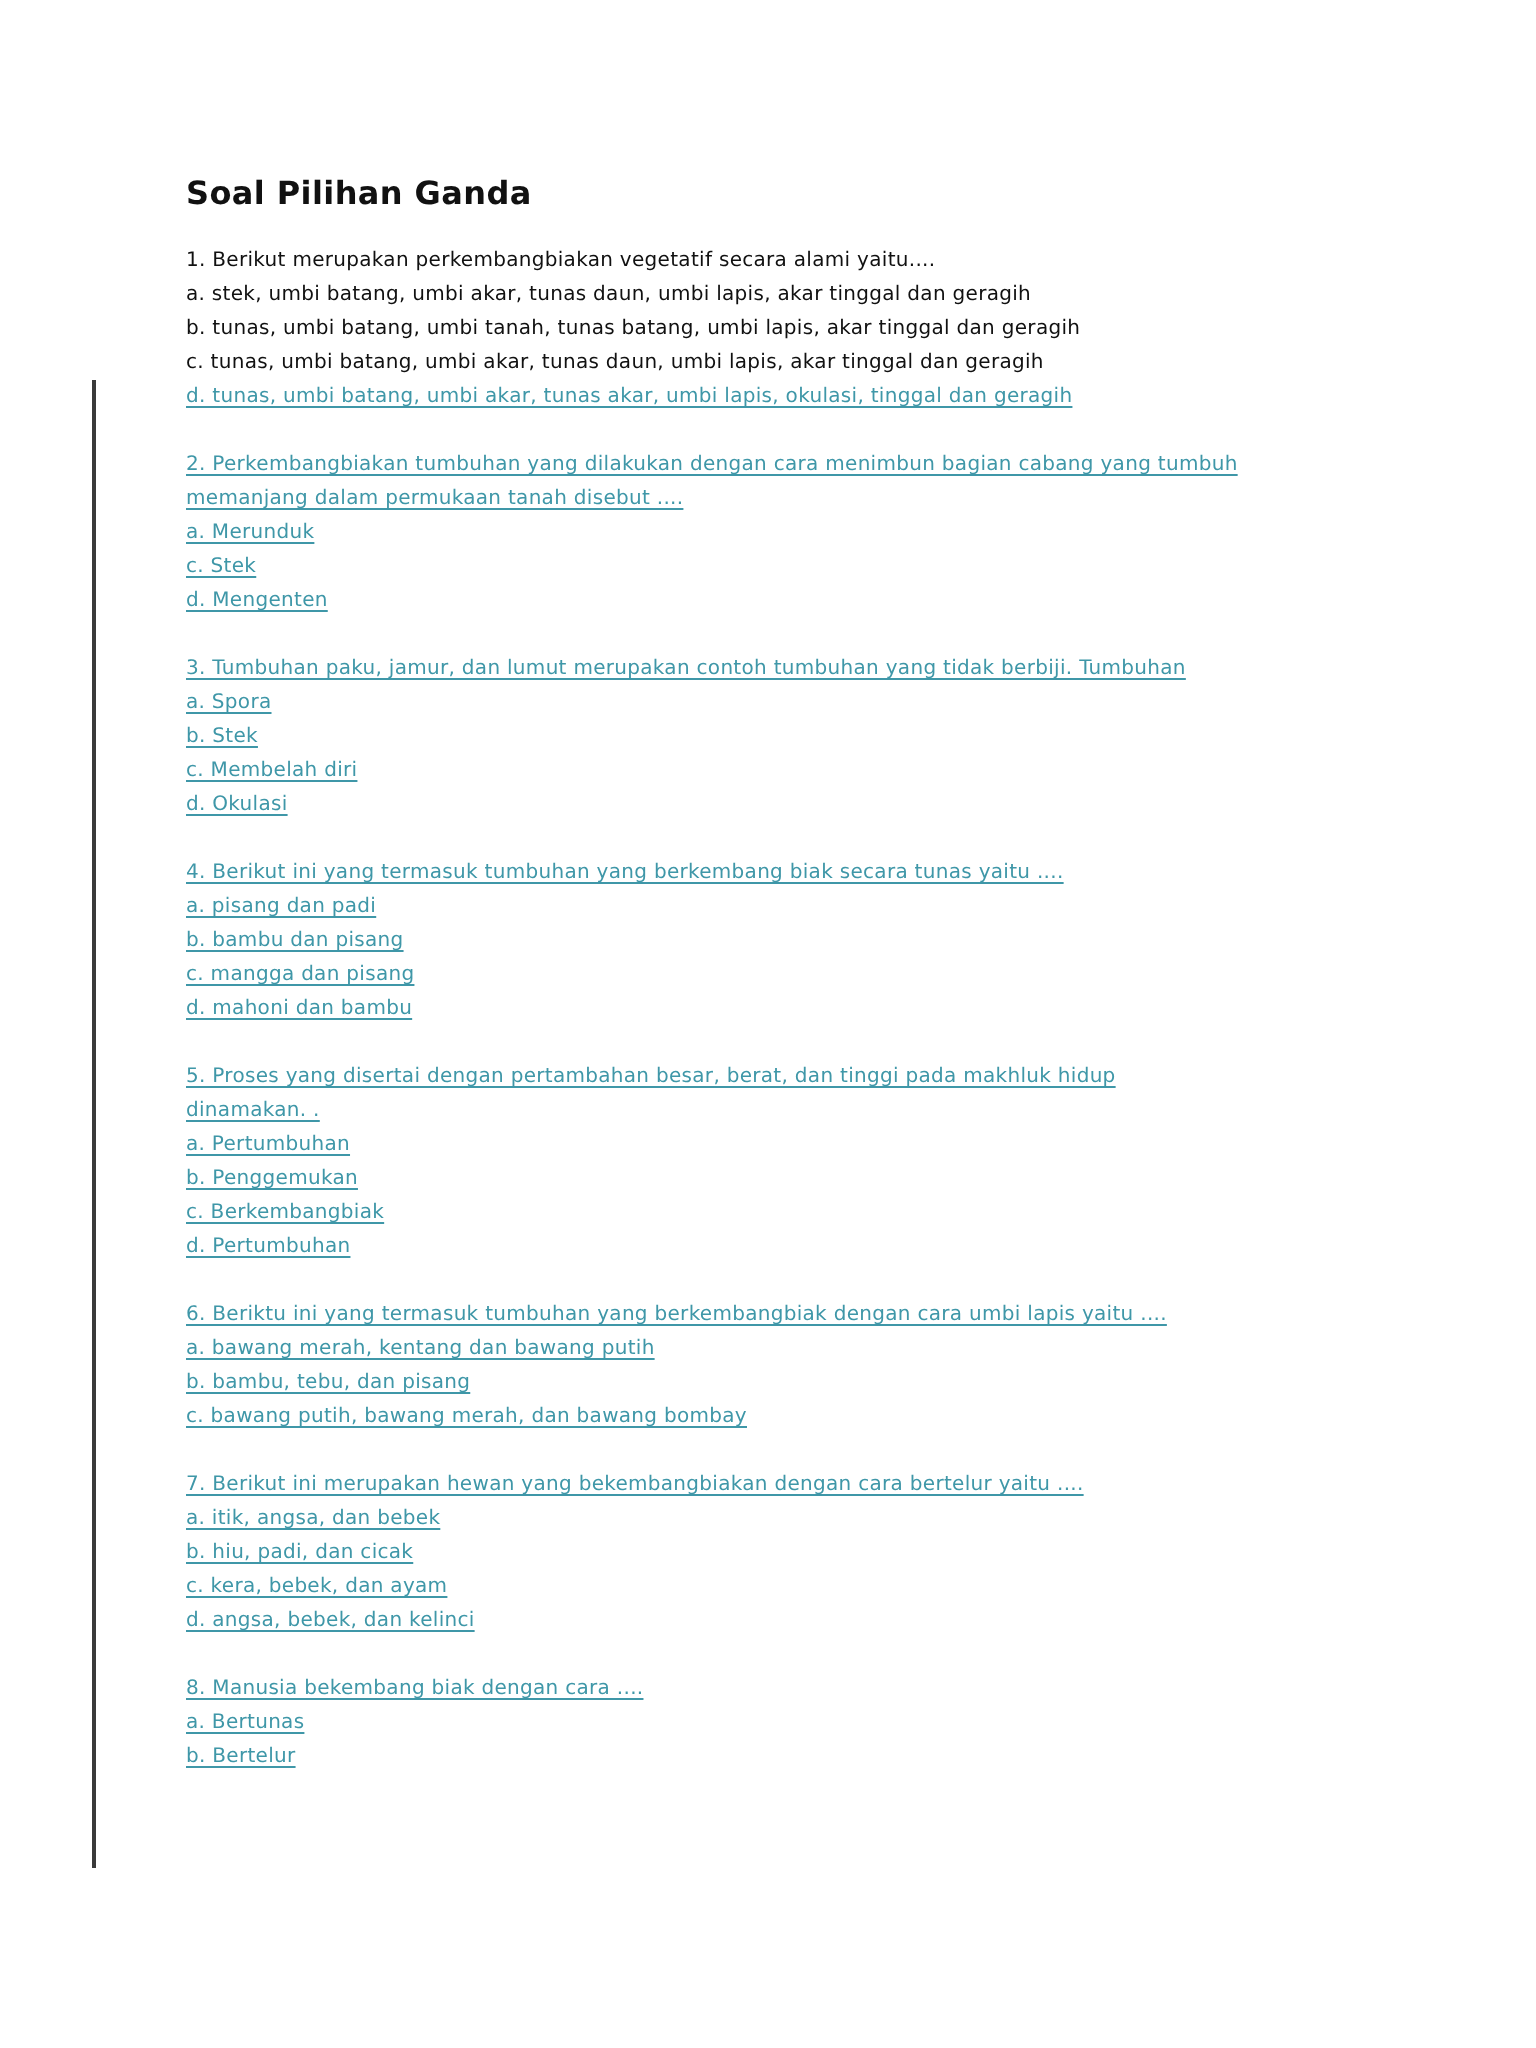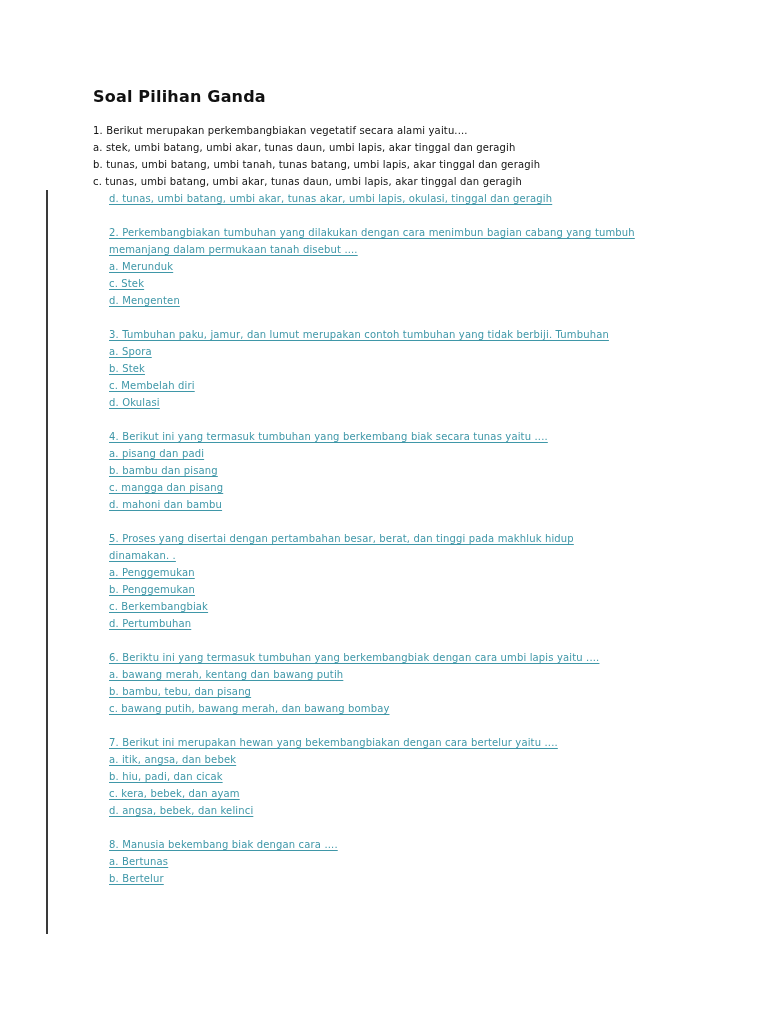--- a/index.html
+++ b/index.html
@@ -44,21 +44,20 @@
       line-height: 17px;
       white-space: nowrap;
       letter-spacing: 0.15px;
     }
     .link {
       color: #3f97a8;
       text-decoration: underline;
       text-decoration-color: #3f97a8;
       text-underline-offset: 2px;
       cursor: pointer;
-      margin-left: 16px;
     }
     .plain {
       color: #111111;
     }
   </style>
 </head>
 <body>
 
 <div class="margin-bar"></div>
 
@@ -93,21 +92,21 @@
     <div class="line"><span class="link">4. Berikut ini yang termasuk tumbuhan yang berkembang biak secara tunas yaitu ....</span></div>
     <div class="line"><span class="link">a. pisang dan padi</span></div>
     <div class="line"><span class="link">b. bambu dan pisang</span></div>
     <div class="line"><span class="link">c. mangga dan pisang</span></div>
     <div class="line"><span class="link">d. mahoni dan bambu</span></div>
   </div>
 
   <div class="question">
     <div class="line"><span class="link">5. Proses yang disertai dengan pertambahan besar, berat, dan tinggi pada makhluk hidup</span></div>
     <div class="line"><span class="link">dinamakan. .</span></div>
-    <div class="line"><span class="link">a. Penggemukan</span></div>
+    <div class="line"><span class="link">a. Pertumbuhan</span></div>
     <div class="line"><span class="link">b. Penggemukan</span></div>
     <div class="line"><span class="link">c. Berkembangbiak</span></div>
     <div class="line"><span class="link">d. Pertumbuhan</span></div>
   </div>
 
   <div class="question">
     <div class="line"><span class="link">6. Beriktu ini yang termasuk tumbuhan yang berkembangbiak dengan cara umbi lapis yaitu ....</span></div>
     <div class="line"><span class="link">a. bawang merah, kentang dan bawang putih</span></div>
     <div class="line"><span class="link">b. bambu, tebu, dan pisang</span></div>
     <div class="line"><span class="link">c. bawang putih, bawang merah, dan bawang bombay</span></div>

